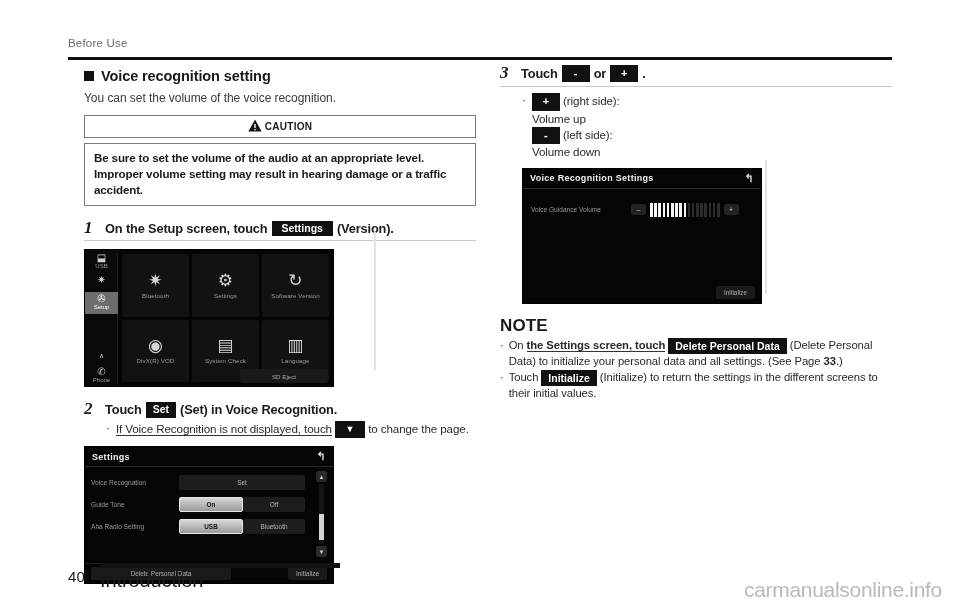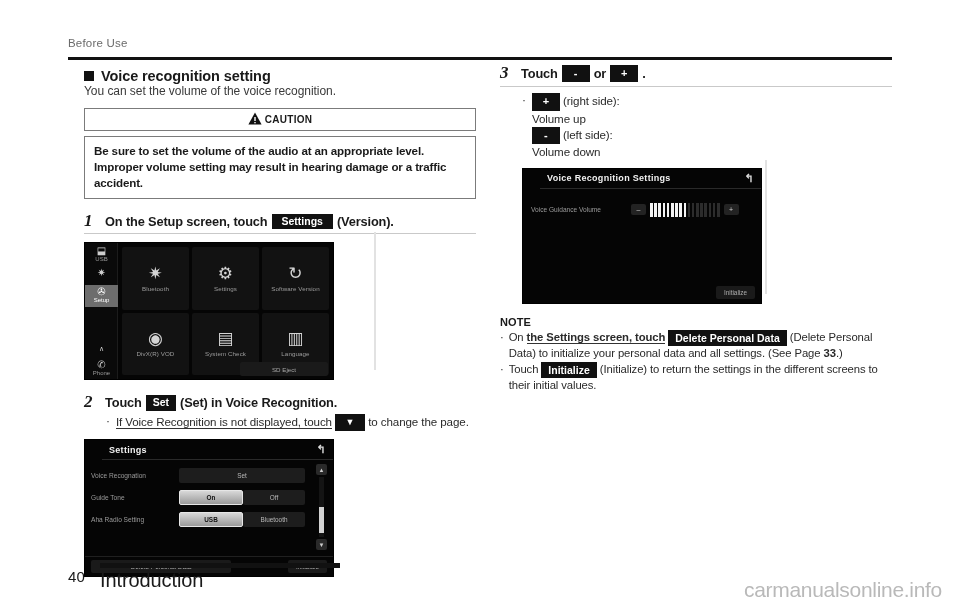--- a/index.html
+++ b/index.html
@@ -33,21 +33,21 @@
   .sec-head {
     display:flex; align-items:center; gap:7px;
     font-size:14.5px; font-weight:bold; letter-spacing:-.1px;
     margin-top:4px;
   }
   .sec-head .sq {
     width:10px; height:10px; background:#111; display:inline-block;
     flex:0 0 auto; margin-bottom:1px;
   }
   .lead {
-    font-size:12px; color:#3a3a3a; letter-spacing:-.05px;
+    font-size:12px; color:#3a3a3a; margin-top:7px; letter-spacing:-.05px;
   }
 
   
   .caution-hd {
     margin-top:10px;
     border:1.4px solid #7b7b7b;
     height:23px;
     display:flex; align-items:center; justify-content:center;
     gap:3px;
   }
@@ -144,21 +144,20 @@
     display:flex; align-items:center; justify-content:center;
     color:#a8a8a8; font-size:6.2px;
   }
 
   
   .lcd-title {
     height:20px; border-bottom:1px solid #2a2a2a;
     display:flex; align-items:center; padding:0 7px;
     color:#f2f2f2; font-size:9px; font-weight:bold; letter-spacing:.3px;
     position:relative;
-    margin-left:17px;
   }
   .lcd-title .back {
     position:absolute; right:7px; top:4px;
     color:#dcdcdc; font-size:11px; line-height:11px;
   }
   .rowlist { padding:6px 6px 0 6px; }
   .srow {
     display:flex; align-items:center; height:19px; margin-bottom:3px;
   }
   .srow .rname { width:88px; color:#9b9b9b; font-size:6.6px; }
@@ -208,21 +207,21 @@
     color:#d0d0d0; font-size:7px; display:flex; align-items:center; justify-content:center;
   }
   .vol-bars { display:flex; gap:1.6px; align-items:flex-end; }
   .vol-bars i {
     display:block; width:2.6px; height:14px; background:#2c2c2c;
   }
   .vol-bars i.on { background:#f4f4f4; }
 
   
   .note-hd {
-    font-size:11px; font-weight:bold; margin-top:12px; letter-spacing:.1px;
+    font-size:17px; font-weight:bold; margin-top:12px; letter-spacing:.1px;
   }
   .note-list { margin-top:2px; }
   .note-item {
     display:flex; gap:5px; font-size:11.3px; color:#2a2a2a;
     line-height:1.36; margin-top:1px; letter-spacing:-.1px;
   }
   .note-item .dot { flex:0 0 auto; }
   .note-item b { font-weight:bold; }
 
   

